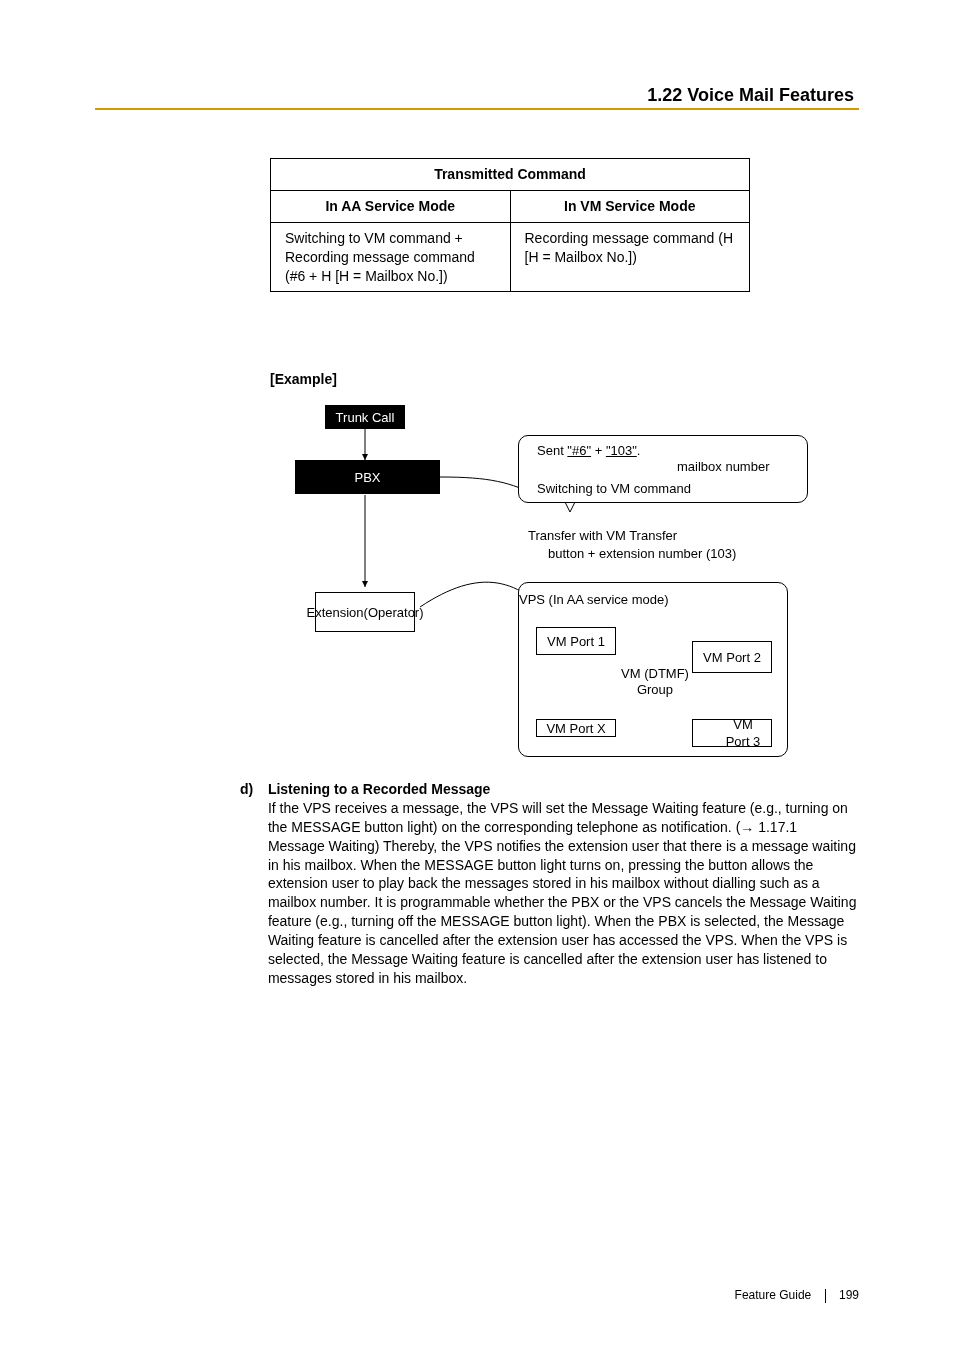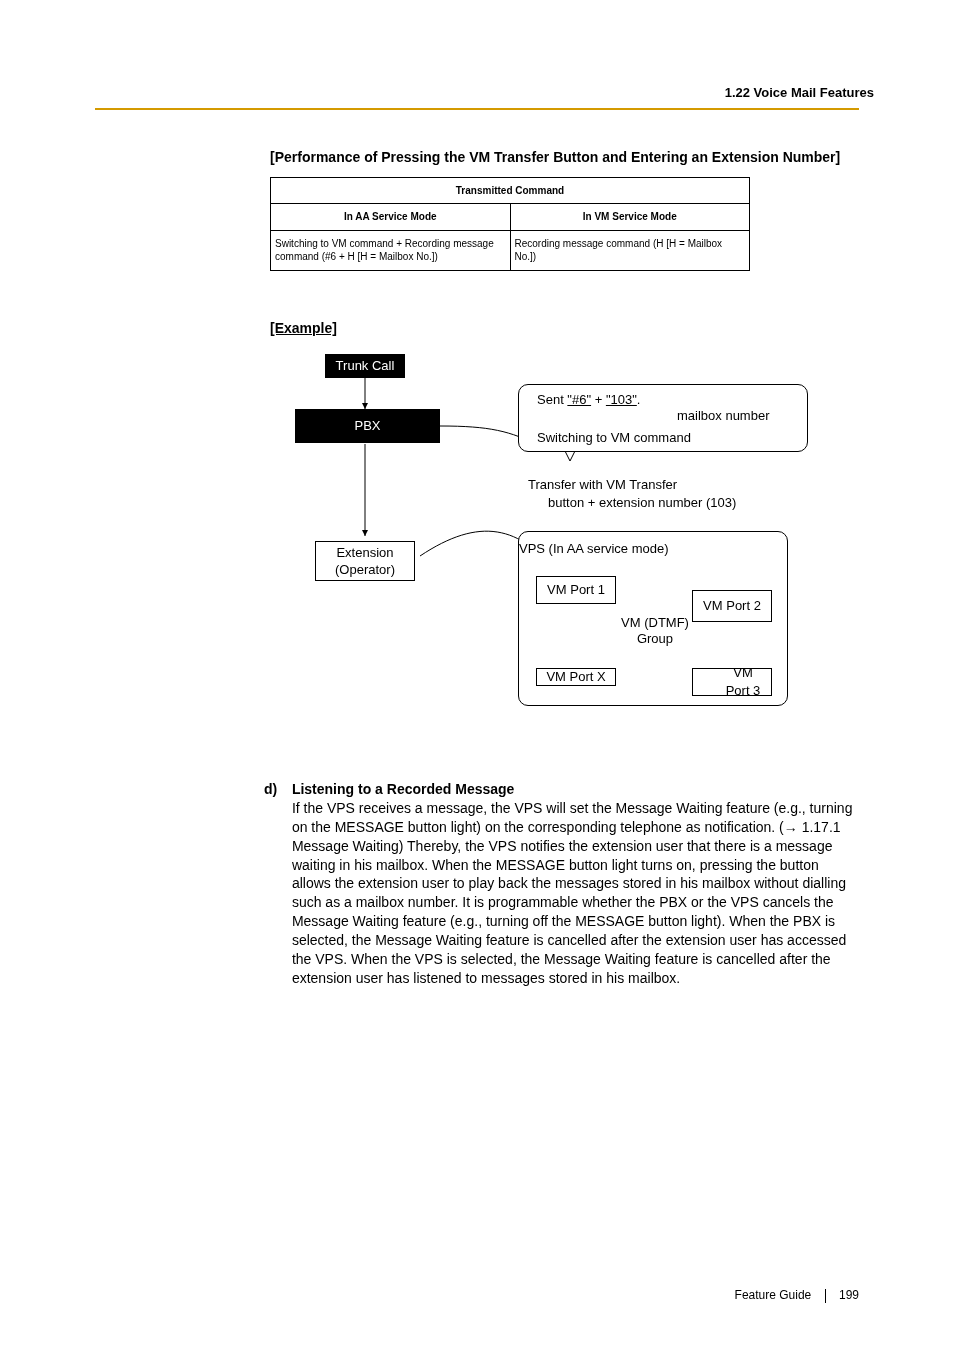--- a/index.html
+++ b/index.html
@@ -12,22 +12,22 @@
   .page {
     width: 954px;
     height: 1351px;
     position: relative;
     box-sizing: border-box;
     padding: 85px 95px 40px 95px;
   }
   .header-right {
     position: absolute;
     top: 85px;
-    right: 80px;
-    font-size: 13px;
+    right: 100px;
+    font-size: 18px;
     font-weight: bold;
   }
   .hr-orange {
     position: absolute;
     top: 108px;
     left: 95px;
     right: 95px;
     height: 2px;
     background: #d49a00;
   }
@@ -42,32 +42,31 @@
   .bold {
     font-weight: bold;
   }
   table.cmd {
     border-collapse: collapse;
     margin: 10px 0 0 0;
     width: 480px;
   }
   table.cmd th, table.cmd td {
     border: 1px solid #000;
-    padding: 6px 4px;
-    font-size: 10px;
+    padding: 6px 14px;
+    font-size: 14px;
     vertical-align: top;
   }
   table.cmd th {
     text-align: center;
     font-weight: bold;
   }
   .example-title {
-    margin-top: 48px;
-    font-weight: bold;
-    text-decoration: underline;
+    margin-top: 78px;
+    font-weight: bold;
   }
   
   .diagram {
     position: relative;
     width: 560px;
     height: 380px;
     margin-top: 8px;
   }
   .box {
     position: absolute;
@@ -104,21 +103,20 @@
     left: 0;
   }
   
   .section-d {
     position: absolute;
     top: 780px;
     left: 240px;
     right: 95px;
     font-size: 14px;
     line-height: 1.35;
-    margin-left: 24px;
   }
   .section-d .marker {
     font-weight: bold;
     display: inline-block;
     width: 24px;
     vertical-align: top;
   }
   .section-d .body {
     display: inline-block;
     width: calc(100% - 30px);
@@ -145,21 +143,20 @@
 </head>
 <body>
 
 <div class="page">
 
   <div class="header-right">1.22 Voice Mail Features</div>
   <div class="hr-orange"></div>
 
   <div class="content">
 
-    <div class="bold">[Performance of Pressing the VM Transfer Button and Entering an Extension Number]</div>
 
     <table class="cmd">
       <tbody>
           <tr>
         <th colspan="2">Transmitted Command</th>
       </tr>
       <tr>
         <th style="width:50%">In AA Service Mode</th>
         <th style="width:50%">In VM Service Mode</th>
       </tr>
@@ -200,21 +197,21 @@
         <line x1="307" y1="322" x2="307" y2="258" stroke="#000" stroke-width="1" stroke-dasharray="4,4" marker-end="url(#arrow)"></line>
 
         <line x1="343" y1="62" x2="343" y2="72" stroke="#000"></line>
         <line x1="343" y1="72" x2="398" y2="72" stroke="#000"></line>
 
         <line x1="300" y1="62" x2="300" y2="72" stroke="#000"></line>
       </svg>
 
       <div class="box black" style="left:55px; top:8px; width:80px; height:24px;">Trunk Call</div>
       <div class="box black" style="left:25px; top:63px; width:145px; height:34px;">PBX</div>
-      <div class="box" style="left:45px; top:195px; width:100px; height:40px; flex-direction:column;justify-content:space-between;">
+      <div class="box" style="left:45px; top:195px; width:100px; height:40px; flex-direction:row;">
         <span>Extension</span>
         <span>(Operator)</span>
       </div>
 
       <div class="roundbox" style="left:248px; top:38px; width:290px; height:68px;">
         <div class="label" style="left:18px; top:6px;">
           <span>Sent </span><span class="underline">"#6"</span><span> + </span><span class="underline">"103"</span><span>.</span>
         </div>
         <div class="label" style="left:158px; top:22px;">mailbox number</div>
         <div class="label" style="left:18px; top:44px;">Switching to VM command</div>

